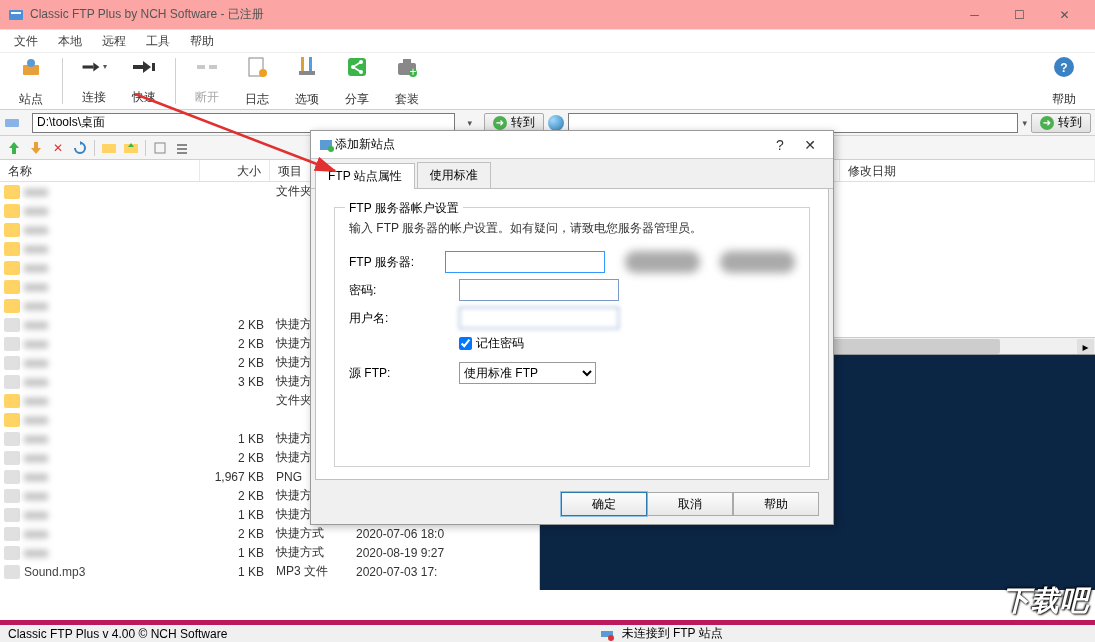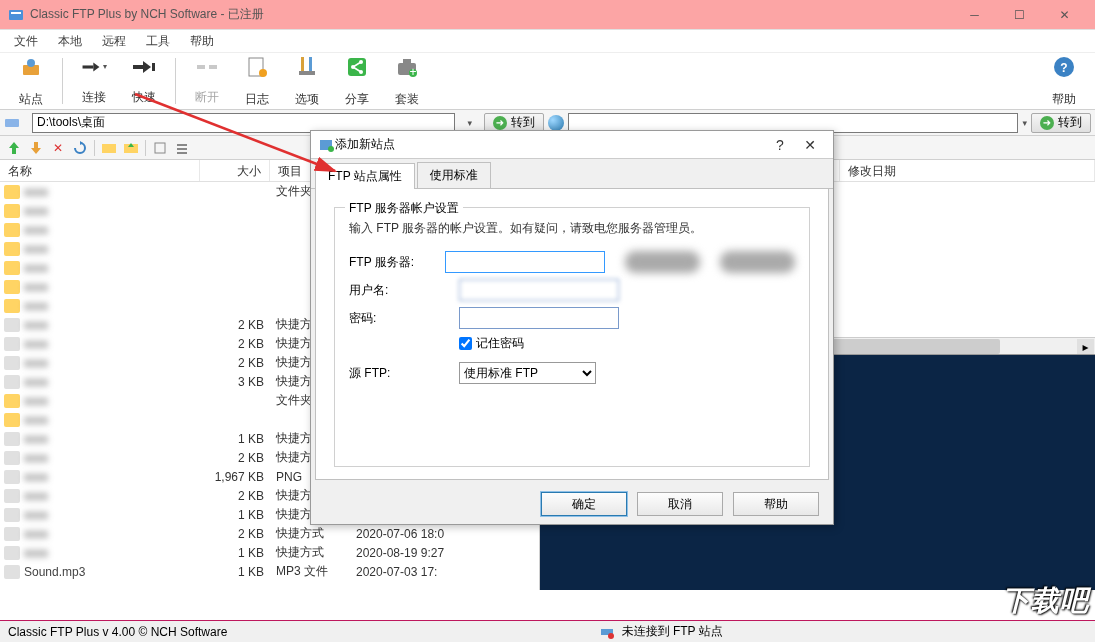--- a/index.html
+++ b/index.html
@@ -54,21 +54,21 @@
 .list-row .sz { flex: 0 0 60px; text-align: right; color: #333; }
 .list-row .tp { flex: 0 0 80px; padding-left: 12px; color: #333; }
 .list-row .dt { flex: 1; padding-left: 12px; color: #333; }
 .right-msg { padding: 4px 8px; color: #333; }
 .right-hscroll { height: 17px; background: #f0f0f0; border-top: 1px solid #ccc; display: flex; }
 .right-hscroll .thumb { width: 440px; height: 15px; background: #cdcdcd; margin: 1px; border-radius: 2px; }
 .right-hscroll .arrow { width: 17px; height: 15px; background: #e0e0e0; margin: 1px; display: flex; align-items: center; justify-content: center; }
 .dark-panel { flex: 1; background: #0b2545; border-top: 1px solid #999; }
 
 
-.statusbar { position: absolute; bottom: 0; left: 0; right: 0; height: 22px; background: #f0f0f0; border-top: 1px solid #be185d; display: flex; align-items: center; padding: 0 8px; gap: 8px; }
+.statusbar { position: absolute; bottom: 0; left: 0; right: 0; height: 22px; background: #f0f0f0; border-top: 5px solid #be185d; display: flex; align-items: center; padding: 0 8px; gap: 8px; }
 .statusbar .spacer { flex: 1; }
 .st-ico { width: 14px; height: 14px; }
 
 
 .dialog { position: absolute; left: 310px; top: 130px; width: 524px; background: #f0f0f0; border: 1px solid #9a9a9a; box-shadow: 2px 2px 8px rgba(0,0,0,0.25); }
 .dlg-title { height: 28px; background: #fff; display: flex; align-items: center; padding: 0 8px; border-bottom: 1px solid #ccc; }
 .dlg-title .t { flex: 1; }
 .dlg-title .hb { width: 30px; text-align: center; color: #333; font-size: 14px; }
 .tabs { display: flex; background: #f0f0f0; border-bottom: 1px solid #c0c0c0; padding: 3px 4px 0; }
 .tab { padding: 4px 12px; border: 1px solid #c0c0c0; border-bottom: none; background: #f0f0f0; margin-right: 2px; position: relative; }
@@ -78,21 +78,21 @@
 .group > .legend { position: absolute; top: -8px; left: 10px; background: #fff; padding: 0 4px; }
 .hint { margin-bottom: 14px; color: #333; }
 .form-row { display: flex; align-items: center; margin: 6px 0; }
 .form-row .fl { width: 110px; }
 .form-row input[type=text], .form-row input[type=password] { width: 160px; height: 22px; border: 1px solid #7a9acb; padding: 0 4px; background: #fff; }
 .form-row input.main { border: 1px solid #3399ff; }
 .form-row select { width: 137px; height: 22px; border: 1px solid #999; background: #fff; }
 .blurred { filter: blur(4px); background: #aaa; border-radius: 10px; }
 .side-pill { width: 86px; height: 22px; margin-left: 20px; }
 .chk-row { margin-left: 110px; display: flex; align-items: center; gap: 4px; }
-.dlg-buttons { display: flex; justify-content: flex-end; gap: 10px; padding: 8px 14px; background: #f0f0f0; }
+.dlg-buttons { display: flex; justify-content: flex-end; padding: 8px 14px; background: #f0f0f0; }
 .dlg-btn { width: 86px; height: 24px; border: 1px solid #aaa; background: linear-gradient(#fdfdfd,#e8e8e8); }
 .dlg-btn.primary { border: 1px solid #2a7ab0; outline: 1px solid #8fc1e8; }
 
 
 .annot-arrow { position: absolute; left: 120px; top: 86px; pointer-events: none; }
 
 
 .watermark { position: absolute; right: 6px; bottom: 22px; font-size: 28px; font-weight: 700; font-style: italic; color: #fff; text-shadow: 1px 1px 2px #000, -1px -1px 2px #000; letter-spacing: 1px; }
 </style>
 </head>
@@ -485,26 +485,26 @@
     <div class="group">
       <span class="legend">FTP 服务器帐户设置</span>
       <div class="hint">输入 FTP 服务器的帐户设置。如有疑问，请致电您服务器管理员。</div>
       <div class="form-row">
         <span class="fl">FTP 服务器:</span>
         <input type="text" class="main" style="">
         <span class="blurred side-pill"></span>
         <span class="blurred side-pill"></span>
       </div>
       <div class="form-row">
+        <span class="fl">密码:</span>
+        <input type="password" style="">
+      </div>
+      <div class="form-row">
         <span class="fl">用户名:</span>
         <input type="text" style="filter: blur(2px);">
-      </div>
-      <div class="form-row">
-        <span class="fl">密码:</span>
-        <input type="password" style="">
       </div>
       <div class="chk-row">
         <input type="checkbox" checked="" style="">
         <span>记住密码</span>
       </div>
       <div class="form-row" style="margin-top:10px">
         <span class="fl">源 FTP:</span>
         <select><option>使用标准 FTP</option></select>
       </div>
       <div style="height:60px"></div>

